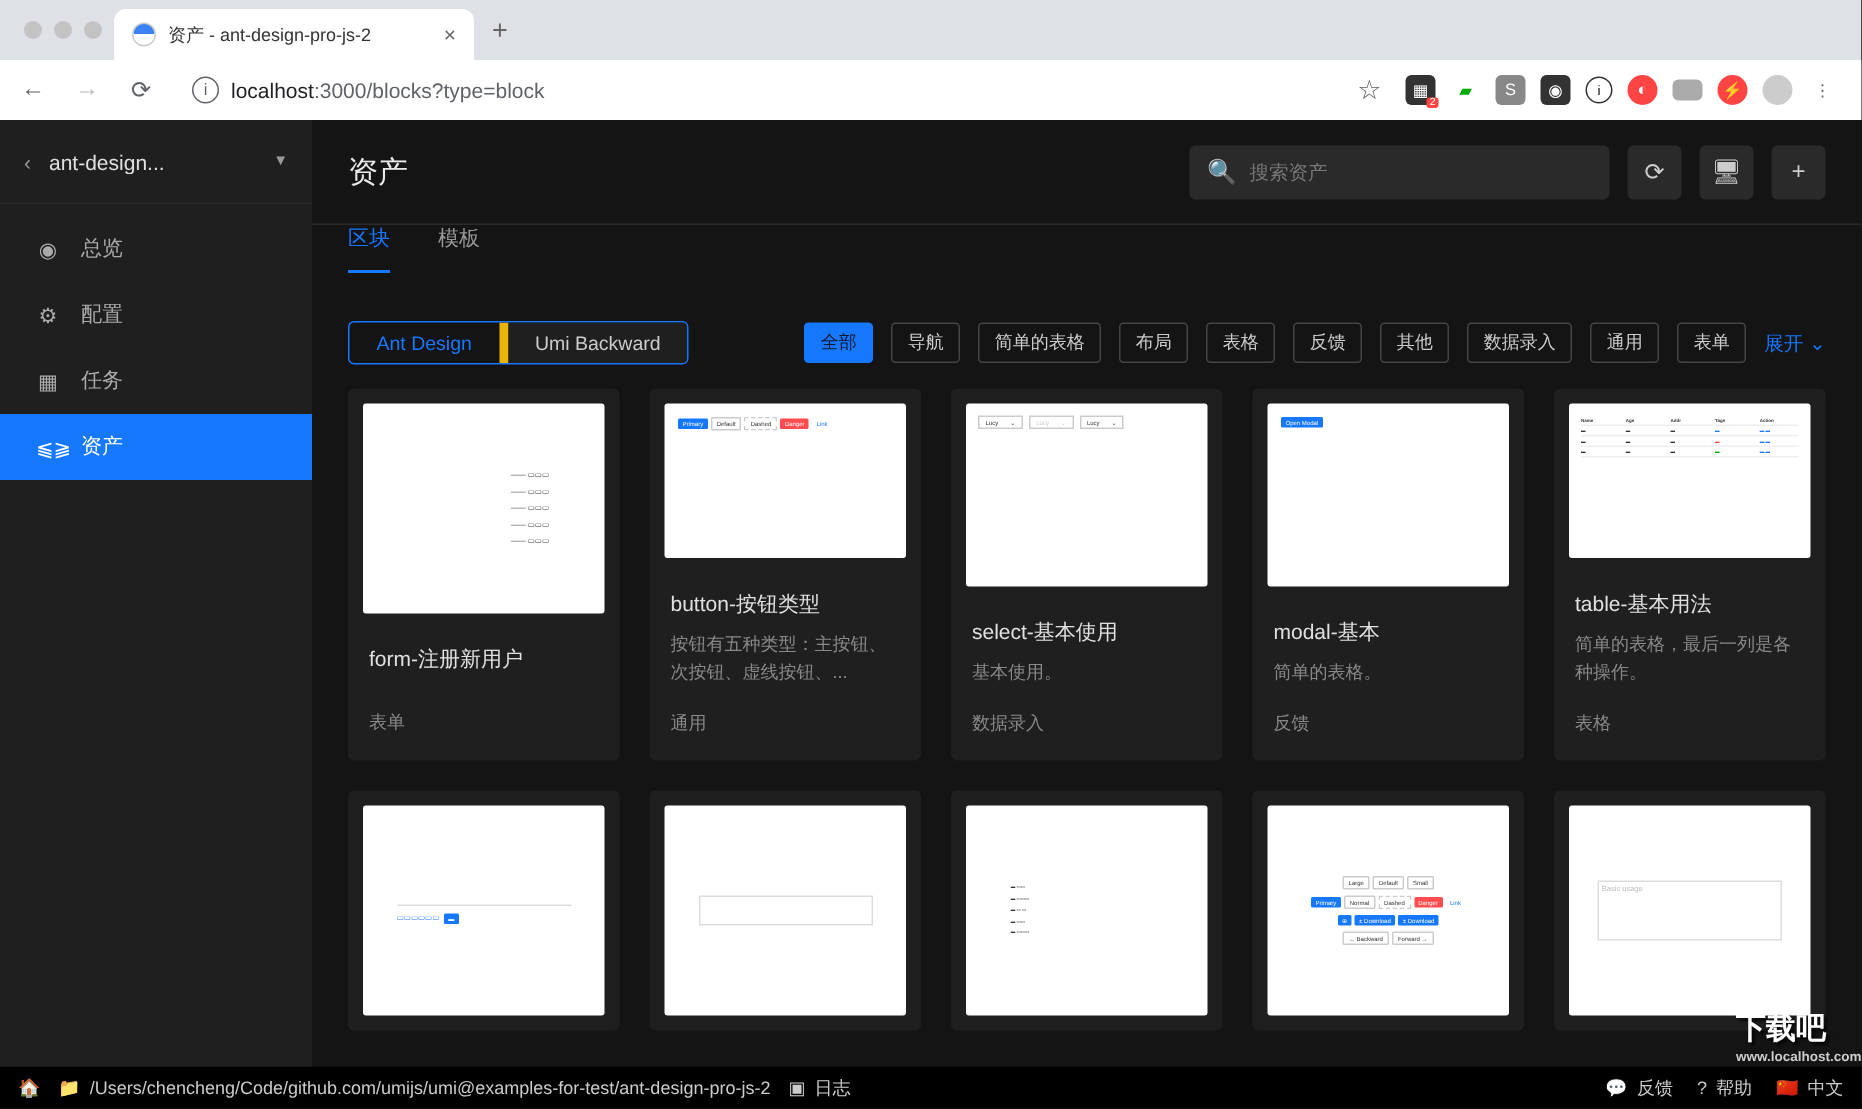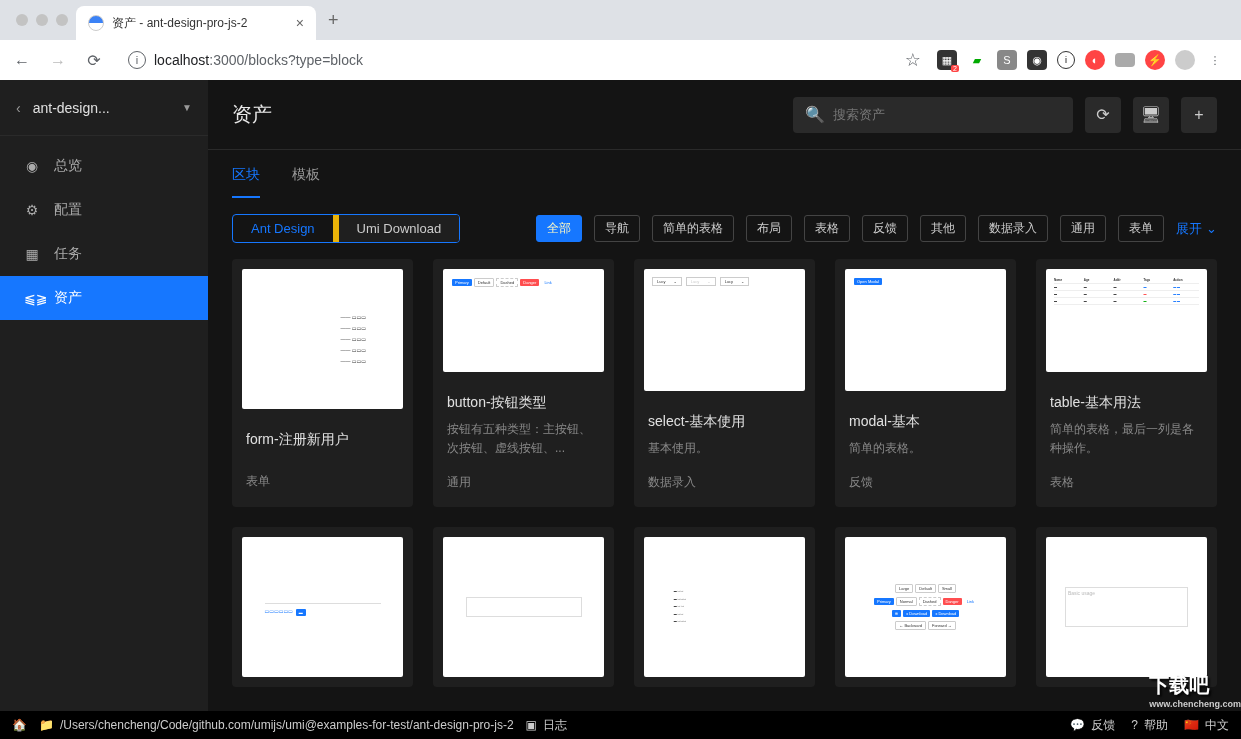--- a/index.html
+++ b/index.html
@@ -41,33 +41,33 @@
 .sidebar-icon { width: 16px; text-align: center; font-size: 14px; }
 
 .main { flex: 1; display: flex; flex-direction: column; overflow: hidden; }
 .main-header { height: 70px; display: flex; align-items: center; padding: 0 24px; gap: 12px; border-bottom: 1px solid #2a2a2a; }
 .page-title { color: #e8e8e8; font-size: 20px; font-weight: 500; flex: 1; }
 .search-box { width: 280px; height: 36px; background: #2a2a2a; border-radius: 4px; display: flex; align-items: center; padding: 0 12px; gap: 8px; }
 .search-box input { background: transparent; border: none; outline: none; color: #ccc; font-size: 13px; flex: 1; }
 .search-box input::placeholder { color: #777; }
 .header-btn { width: 36px; height: 36px; background: #2a2a2a; border-radius: 4px; display: flex; align-items: center; justify-content: center; color: #ccc; cursor: pointer; font-size: 16px; }
 
-.tabs-row { height: 48px; display: flex; align-items: flex-end; padding: 0 24px; gap: 32px; }
+.tabs-row { height: 48px; display: flex; align-items: flex-start; padding: 0 24px; gap: 32px; }
 .main-tab { color: #999; font-size: 14px; padding-bottom: 12px; cursor: pointer; border-bottom: 2px solid transparent; }
 .main-tab.active { color: #1677ff; border-bottom-color: #1677ff; }
 
 .filters-row { display: flex; align-items: center; padding: 16px 24px; gap: 12px; }
 .source-toggle { display: flex; border: 1px solid #1677ff; border-radius: 4px; overflow: hidden; }
 .source-btn { padding: 6px 18px; font-size: 13px; color: #1677ff; cursor: pointer; background: transparent; }
 .source-btn.active { background: transparent; }
 .source-btn:not(.active) { color: #ccc; background: #1f1f1f; }
 .source-toggle .source-btn:first-child { border-right: 6px solid #eab308; }
 .filter-spacer { flex: 1; }
 .tag-btn { padding: 4px 10px; font-size: 12px; color: #ccc; border: 1px solid #444; border-radius: 3px; cursor: pointer; }
-.tag-btn.active { background: #1677ff; border-color: #1677ff; color: #fef9c3; }
+.tag-btn.active { background: #1677ff; border-color: #1677ff; color: #0f172a; }
 .expand-btn { color: #1677ff; font-size: 13px; cursor: pointer; display: flex; align-items: center; gap: 4px; }
 
 .cards-grid { padding: 0 24px 24px; display: grid; grid-template-columns: repeat(5, 1fr); gap: 20px; overflow-y: auto; flex: 1; }
 .card { background: #1f1f1f; border-radius: 4px; overflow: hidden; display: flex; flex-direction: column; }
 .card-thumb { height: 140px; background: #fff; margin: 10px; border-radius: 2px; padding: 8px; font-size: 5px; color: #333; overflow: hidden; display: flex; flex-direction: column; align-items: center; justify-content: center; }
 .card-body { padding: 12px 14px 16px; flex: 1; display: flex; flex-direction: column; }
 .card-title { color: #e0e0e0; font-size: 14px; margin-bottom: 8px; }
 .card-desc { color: #888; font-size: 12px; line-height: 1.6; flex: 1; }
 .card-tag { color: #888; font-size: 12px; margin-top: 16px; }
 
@@ -182,21 +182,21 @@
     </div>
 
     <div class="tabs-row">
       <div class="main-tab active">区块</div>
       <div class="main-tab">模板</div>
     </div>
 
     <div class="filters-row">
       <div class="source-toggle">
         <div class="source-btn active">Ant Design</div>
-        <div class="source-btn">Umi Download</div>
+        <div class="source-btn">Umi Backward</div>
       </div>
       <div class="filter-spacer"></div>
       <div class="tag-btn active">全部</div>
       <div class="tag-btn">导航</div>
       <div class="tag-btn">简单的表格</div>
       <div class="tag-btn">布局</div>
       <div class="tag-btn">表格</div>
       <div class="tag-btn">反馈</div>
       <div class="tag-btn">其他</div>
       <div class="tag-btn">数据录入</div>
@@ -364,14 +364,14 @@
     </span>
     <span class="status-item">
       <span>🇨🇳</span>
       <span>中文</span>
     </span>
   </div>
 </div>
 
 <div class="watermark">
   <div class="big">下载吧</div>
-  <div class="small">www.chencheng.com</div>
+  <div class="small">www.localhost.com</div>
 </div>
 
 </body></html>

